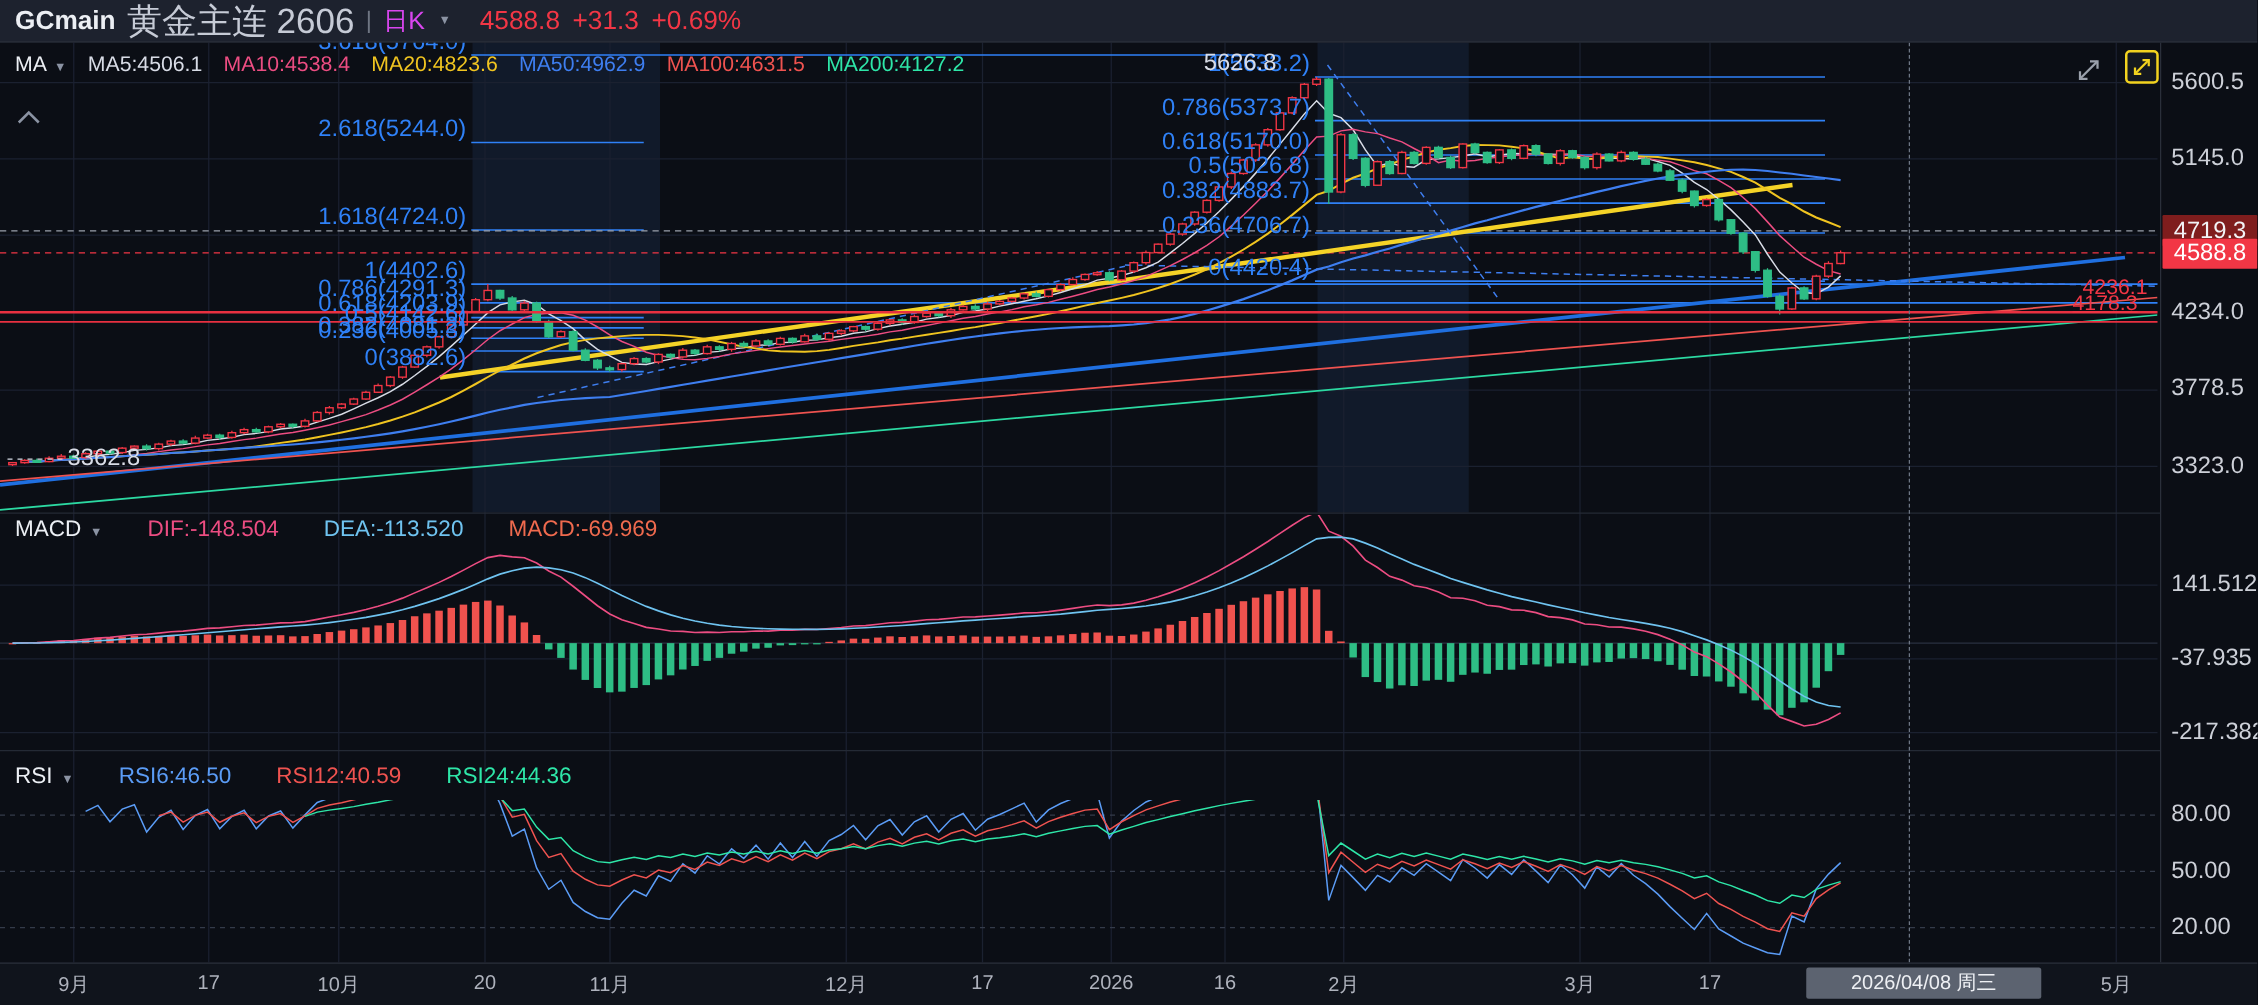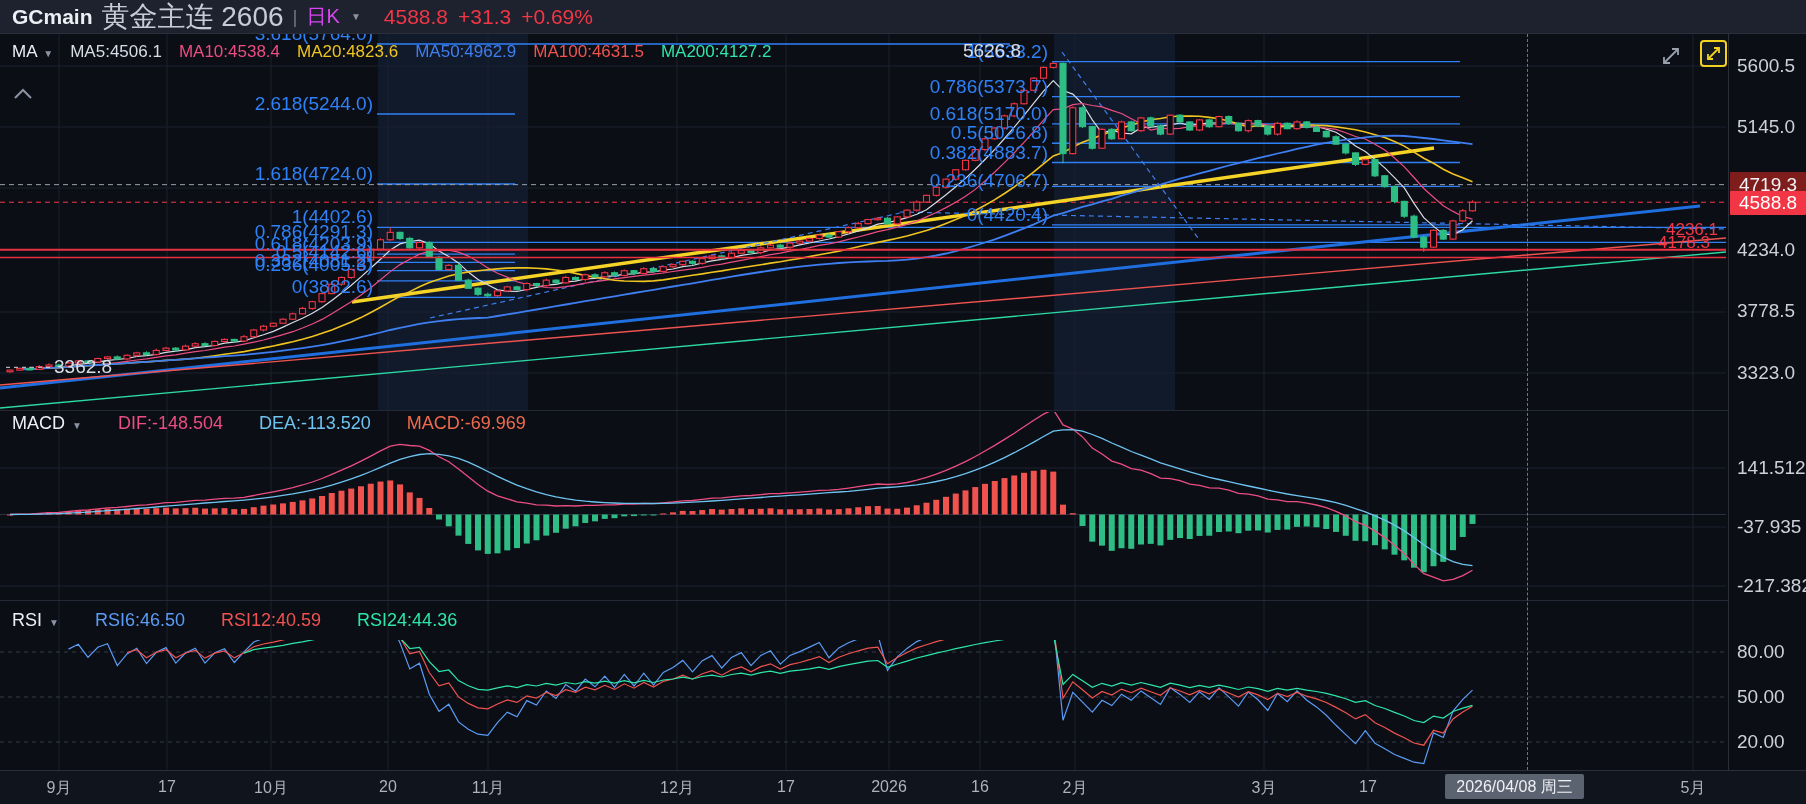--- a/index.html
+++ b/index.html
@@ -19,21 +19,21 @@
   .hline-sep{position:absolute;left:0;width:1728px;height:0;border-top:1px solid #242a35;z-index:6;}
   #axis-col{position:absolute;left:1728px;top:34px;width:78px;height:736px;background:#0b0e15;border-left:1px solid #2a2f3a;z-index:10;}
   .axis-label{position:absolute;left:8px;font-size:19px;color:#cdd0d8;white-space:nowrap;}
   .badge{position:absolute;left:1px;width:76px;text-align:center;font-size:19px;border-radius:1px;z-index:12;}
   .ind-header{position:absolute;display:flex;gap:36px;align-items:center;font-size:18px;z-index:20;white-space:nowrap;}
   .fib-label{position:absolute;width:210px;text-align:right;font-size:19px;color:#2f81f7;white-space:nowrap;z-index:4;pointer-events:none;}
   .alert-label{position:absolute;width:150px;text-align:right;font-size:17px;color:#f23645;z-index:5;}
   #ma-row{position:absolute;left:12px;top:42px;display:flex;gap:17px;font-size:17px;z-index:20;white-space:nowrap;}
   #timeaxis{position:absolute;left:0;top:770px;width:1806px;height:34px;background:#10141c;border-top:1px solid #2a2f3a;z-index:15;}
   .tick{position:absolute;top:7px;width:90px;margin-left:-45px;text-align:center;font-size:16px;color:#aeb2bc;}
-  #time-badge{position:absolute;top:3px;height:25px;line-height:25px;width:139px;margin-left:-82px;text-align:center;
+  #time-badge{position:absolute;top:3px;height:25px;line-height:25px;width:188px;margin-left:-82px;text-align:center;
               background:#5c6370;color:#eef0f4;font-size:16px;border-radius:2px;}
   #crosshair{position:absolute;top:34px;height:736px;width:0;border-left:1px dashed #6d7684;z-index:7;}
   .icon-btn{position:absolute;z-index:25;}
 </style>
 </head>
 <body>
 
 <div id="app">
 
   <div id="topbar">

